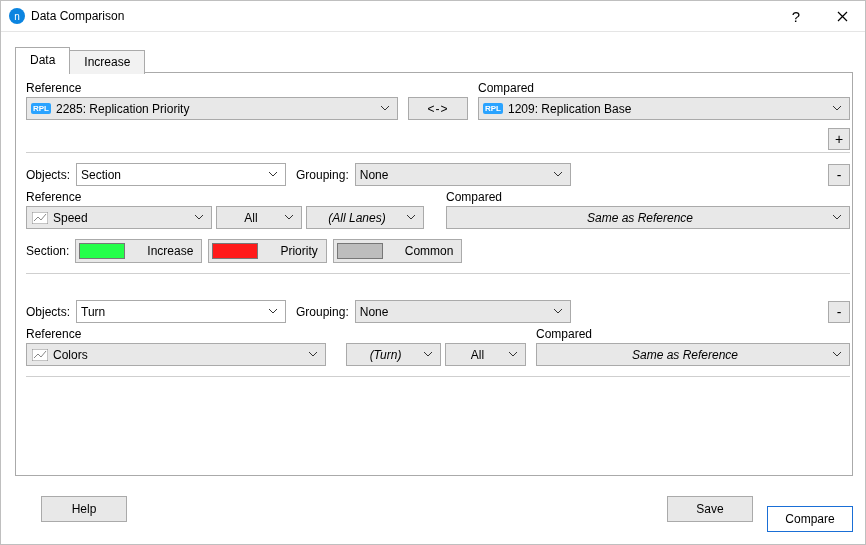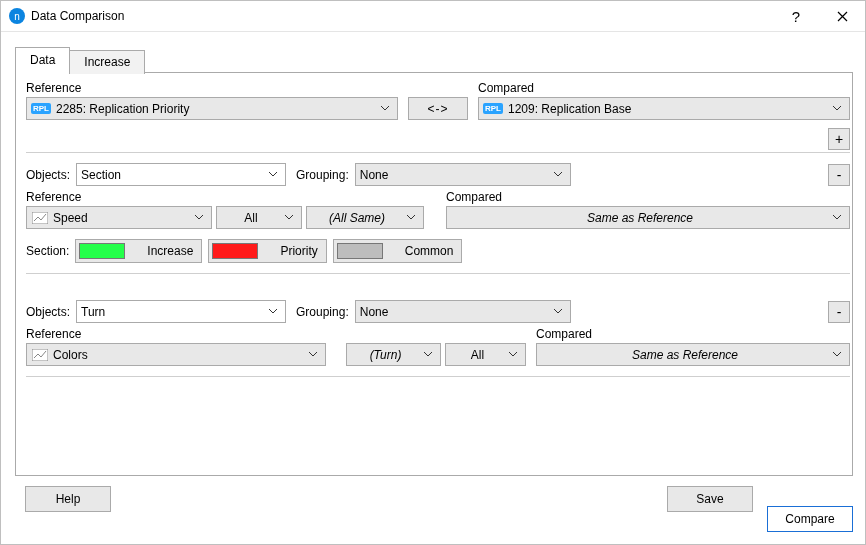--- a/index.html
+++ b/index.html
@@ -130,21 +130,21 @@
     padding: 0 8px 0 3px;
     margin-right:6px;
     gap:16px;
   }
   .swatch {
     width:46px; height:16px;
     border:1px solid #777;
     margin-right:6px;
   }
   
-  .footer { padding: 0 12px 12px 8px; display:flex; align-items:flex-start; }
+  .footer { padding: 0 12px 12px 24px; display:flex; align-items:center; }
   .btn {
     height:26px; min-width:86px;
     border:1px solid #aaa;
     background:#e8e8e8;
     display:flex; align-items:center; justify-content:center;
     padding:0 14px;
   }
   .btn.primary { border:1.5px solid #1a6fd6; background:#fff;margin-top:20px; }
   .gap { width:14px; }
 </style>
@@ -253,21 +253,21 @@
           </div>
           <div class="dd" style="width:86px; margin-left:4px; justify-content:center;">
             <span style="flex:1;text-align:center;">All</span>
             <span class="chev">
                 <svg width="8" height="5">
                   <path d="M0 0 L4 4 L8 0" fill="none" stroke="#333"></path>
                 </svg>
               </span>
           </div>
           <div class="dd" style="width:118px; margin-left:4px;">
-            <span class="italic" style="flex:1;text-align:center;">(All Same)</span>
+            <span class="italic" style="flex:1;text-align:center;">(All Lanes)</span>
             <span class="chev">
                 <svg width="8" height="5">
                   <path d="M0 0 L4 4 L8 0" fill="none" stroke="#333"></path>
                 </svg>
               </span>
           </div>
         </div>
       </div>
       <div style="flex:1 1 auto; margin-left:10px;">
         <div class="label">Compared</div>

